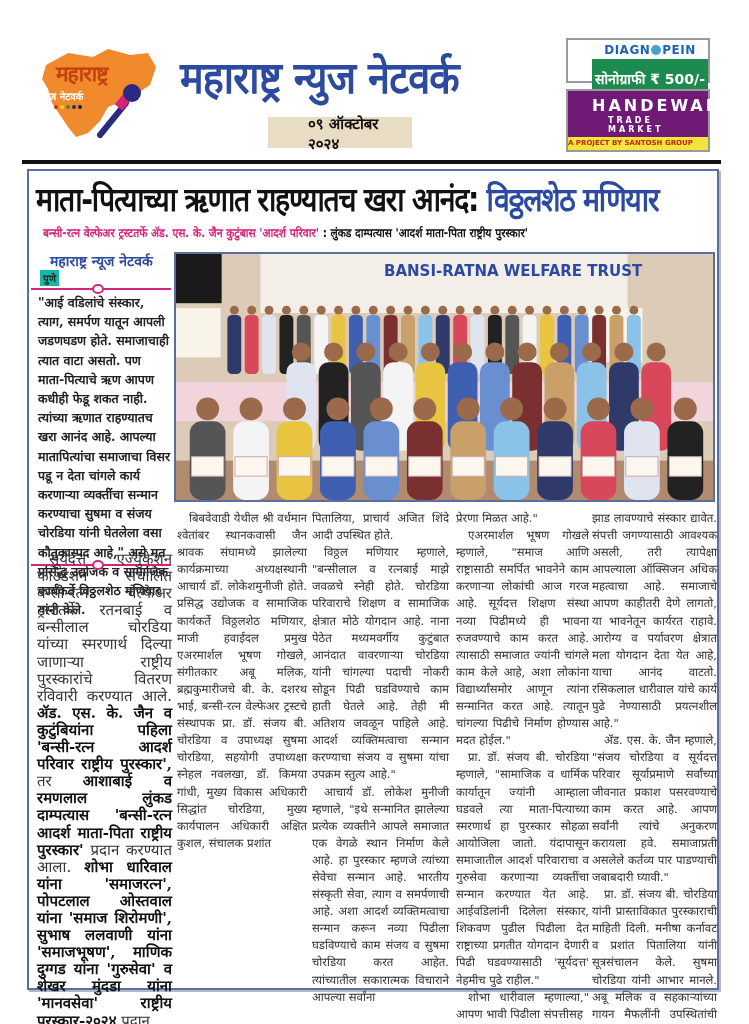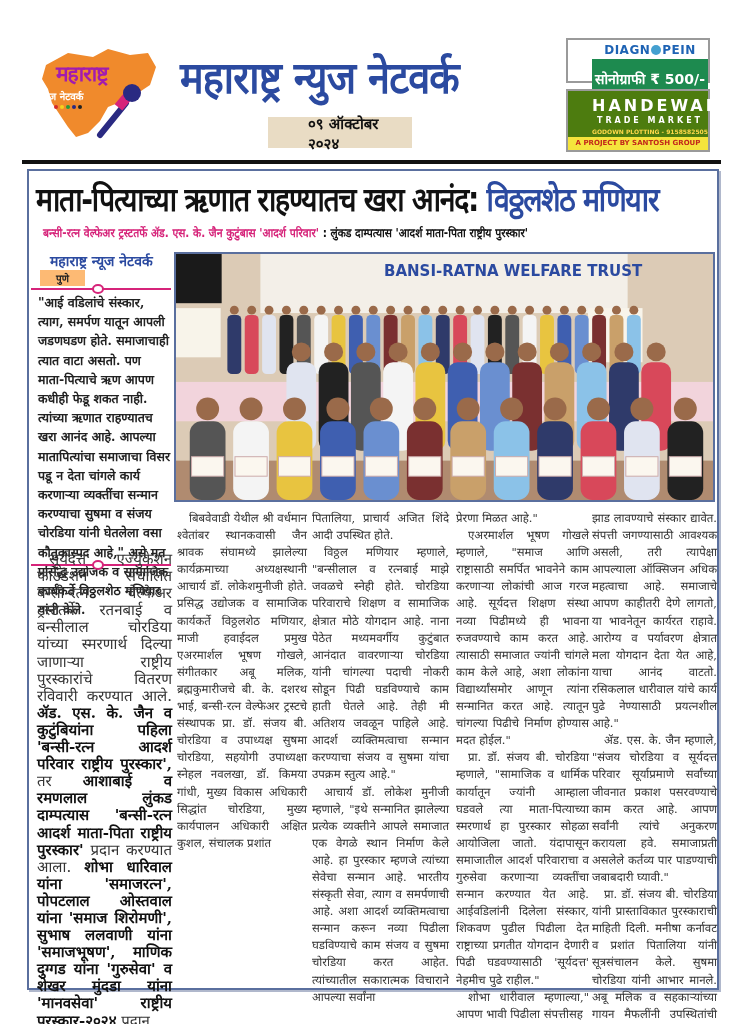--- a/index.html
+++ b/index.html
@@ -2,48 +2,48 @@
 <html><head>
 <meta charset="utf-8">
 <style>
   * { box-sizing: border-box; margin: 0; padding: 0; }
   html, body { width: 749px; height: 1024px; background: #ffffff; overflow: hidden; }
   body { position: relative; font-family: "DejaVu Serif", serif; color: #222; }
 
   
   .logo { position: absolute; left: 38px; top: 45px; width: 120px; height: 95px; }
   .logo svg { width: 100%; height: 100%; }
-  .logo-text-1 { position: absolute; left: 18px; top: 14px; font: bold 21px "DejaVu Sans", sans-serif; color: #a21caf; letter-spacing: -1px; }
+  .logo-text-1 { position: absolute; left: 18px; top: 14px; font: bold 21px "DejaVu Sans", sans-serif; color: #c2410c; letter-spacing: -1px; }
   .logo-text-2 { position: absolute; left: 2px; top: 44px; font: bold 10px "DejaVu Sans", sans-serif; color: #ffffff; }
   .masthead-title { position: absolute; left: 180px; top: 46px; font: bold 44px "DejaVu Sans", sans-serif; color: #2b4aa0; letter-spacing: -1px; white-space: nowrap; transform: scaleX(0.9); transform-origin: left top; }
   .date-box { position: absolute; left: 268px; top: 117px; width: 144px; height: 31px; background: #e9dcc4; display: flex; align-items: center; justify-content: center; font: bold 15px "DejaVu Sans", sans-serif; color: #111; padding-left: 40px; }
 
   .ad { position: absolute; left: 566px; border: 2px solid #9a9a9a; padding-left: 24px; }
   .ad1 { top: 38px; width: 144px; height: 45px; background: #fff; }
   .ad1-top { height: 19px; display: flex; align-items: center; justify-content: center; font: bold 12px "DejaVu Sans", sans-serif; color: #1e63b4; letter-spacing: 0.5px; }
   .ad1-top .o { display: inline-block; width: 10px; height: 10px; border-radius: 50%; background: #44a0d0; margin: 0 1px; }
   .ad1-bottom { height: 38px; background: #1d8a4f; color: #fff; display: flex; align-items: center; justify-content: center; font: bold 14px "DejaVu Sans", sans-serif; }
-  .ad2 { top: 89px; width: 144px; height: 63px; background: #4d7c0f; text-align: center; color: #fff; }
+  .ad2 { top: 89px; width: 144px; height: 63px; background: #701a75; color: #fff; }
   .ad2-a { font: bold 16px "DejaVu Sans", sans-serif; letter-spacing: 3px; margin-top: 5px; }
-  .ad2-b { font: bold 8px "DejaVu Sans", sans-serif; letter-spacing: 3px; margin-top: 1px; }
+  .ad2-b { font: bold 8px "DejaVu Sans", sans-serif; letter-spacing: 3px; margin-top: 1px; margin-left: 16px; }
   .ad2-c { font: bold 6px "DejaVu Sans", sans-serif; color: #ffd84a; margin-top: 3px; }
   .ad2-d { position: absolute; left: 0; right: 0; bottom: 0; height: 13px; background: #f5e43c; color: #c2261b; font: bold 7px "DejaVu Sans", sans-serif; line-height: 13px; }
 
   .head-rule { position: absolute; left: 22px; top: 160px; width: 699px; height: 4px; background: #111; }
 
   
   .frame { position: absolute; left: 27px; top: 169px; width: 692px; height: 821px; border: 2px solid #5a6f9e; box-shadow: 2px 2px 0 #b0b8cc; }
   .headline { position: absolute; left: 36px; top: 176px; width: 680px; font: bold 33px "DejaVu Sans", sans-serif; color: #111; white-space: nowrap; letter-spacing: -1.5px; transform: scaleX(0.86); transform-origin: left top; }
   .headline .accent { color: #2b4aa0; }
   .subhead { position: absolute; left: 43px; top: 224px; width: 676px; font: bold 12px "DejaVu Sans", sans-serif; white-space: nowrap; transform: scaleX(0.88); transform-origin: left top; color: #111; }
   .subhead .pink { color: #d6247a; }
 
   
   .byline { position: absolute; left: 50px; top: 251px; font: bold 14px "DejaVu Sans", sans-serif; color: #2b4aa0; }
-  .city { position: absolute; left: 40px; top: 270px; background: #fdba74; font: bold 10px "DejaVu Sans", sans-serif; padding: 1px 16px; color: #222; }
+  .city { position: absolute; left: 40px; top: 270px; background: #14b8a6; font: bold 10px "DejaVu Sans", sans-serif; padding: 1px 3px; color: #222; }
   .divider { position: absolute; left: 31px; width: 140px; height: 2px; background: #d6247a; }
   .divider .knot { position: absolute; left: 61px; top: -4px; width: 12px; height: 10px; border: 2px solid #d6247a; border-radius: 50%; background: #fff; }
   .div1 { top: 288px; }
   .div2 { top: 564px; }
   .quote { position: absolute; left: 38px; top: 293px; width: 132px; font: bold 12.5px "DejaVu Serif", serif; line-height: 19.2px; color: #222; }
 
   .col { position: absolute; font: 11.5px "DejaVu Serif", serif; line-height: 17.1px; color: #333; text-align: justify; }
   .col p { text-indent: 12px; }
   .col p.noindent { text-indent: 0; }
   .c1 { left: 37px; top: 551px; width: 135px; font-size: 15px; }

